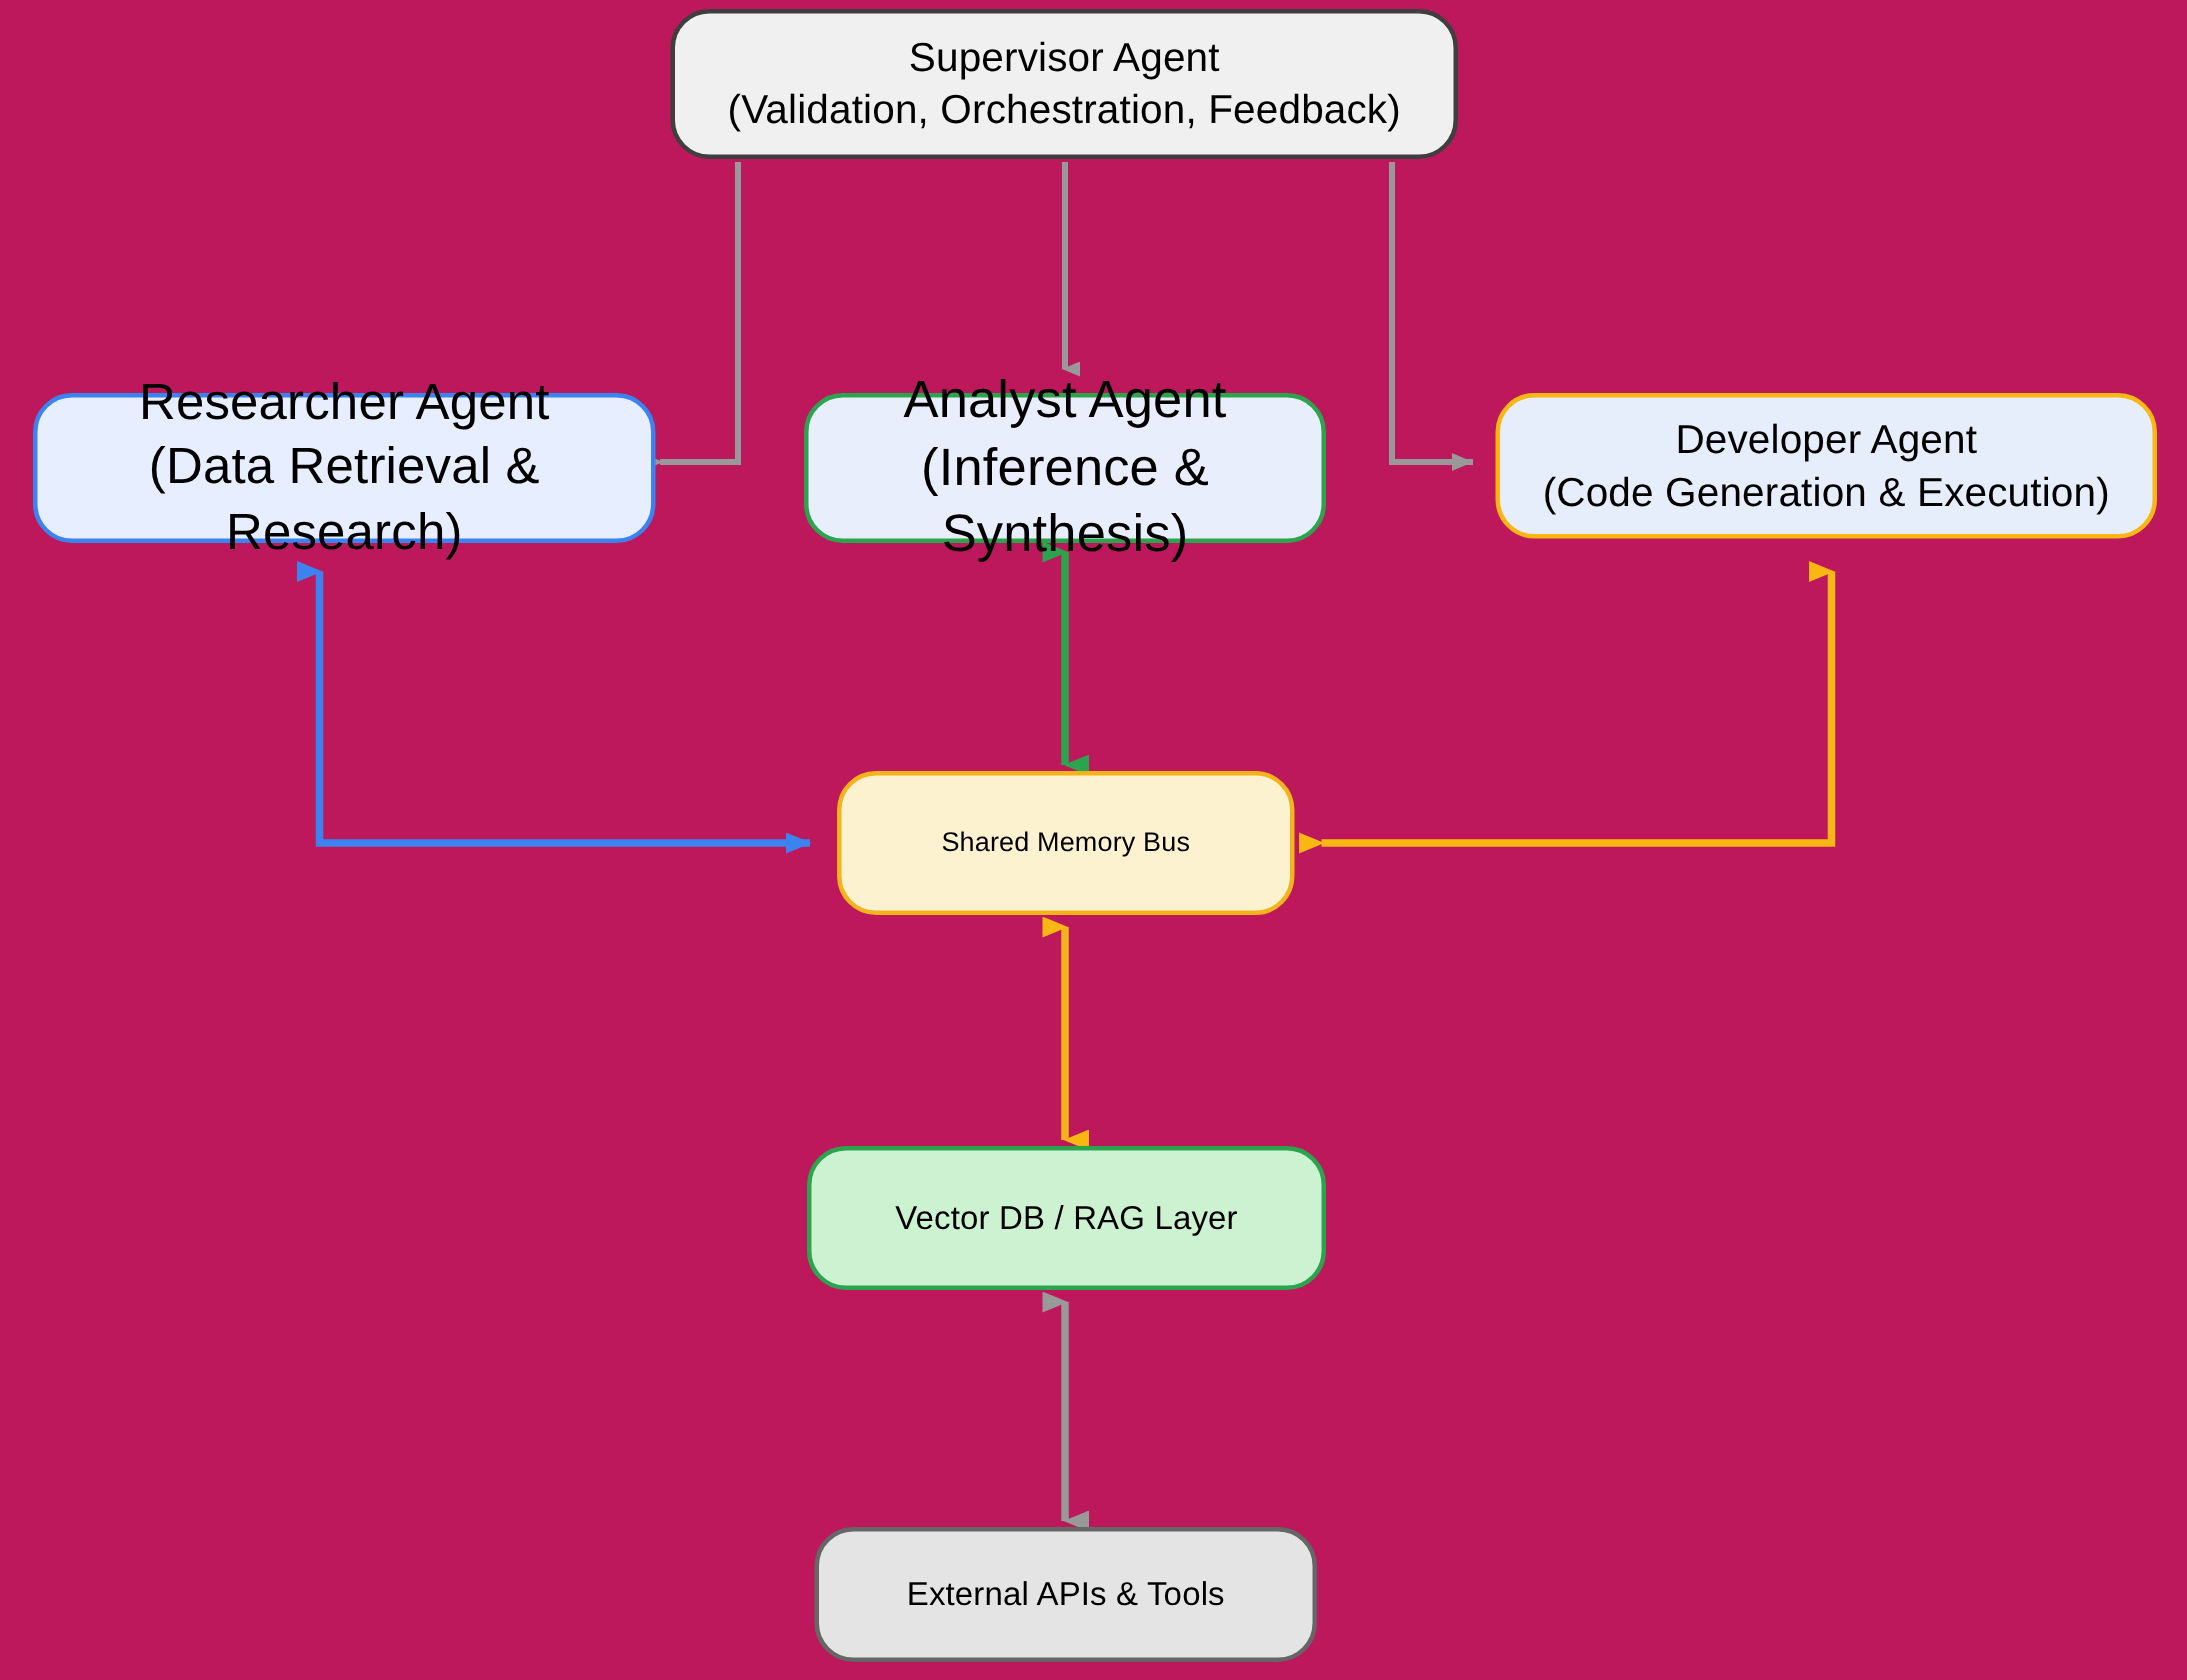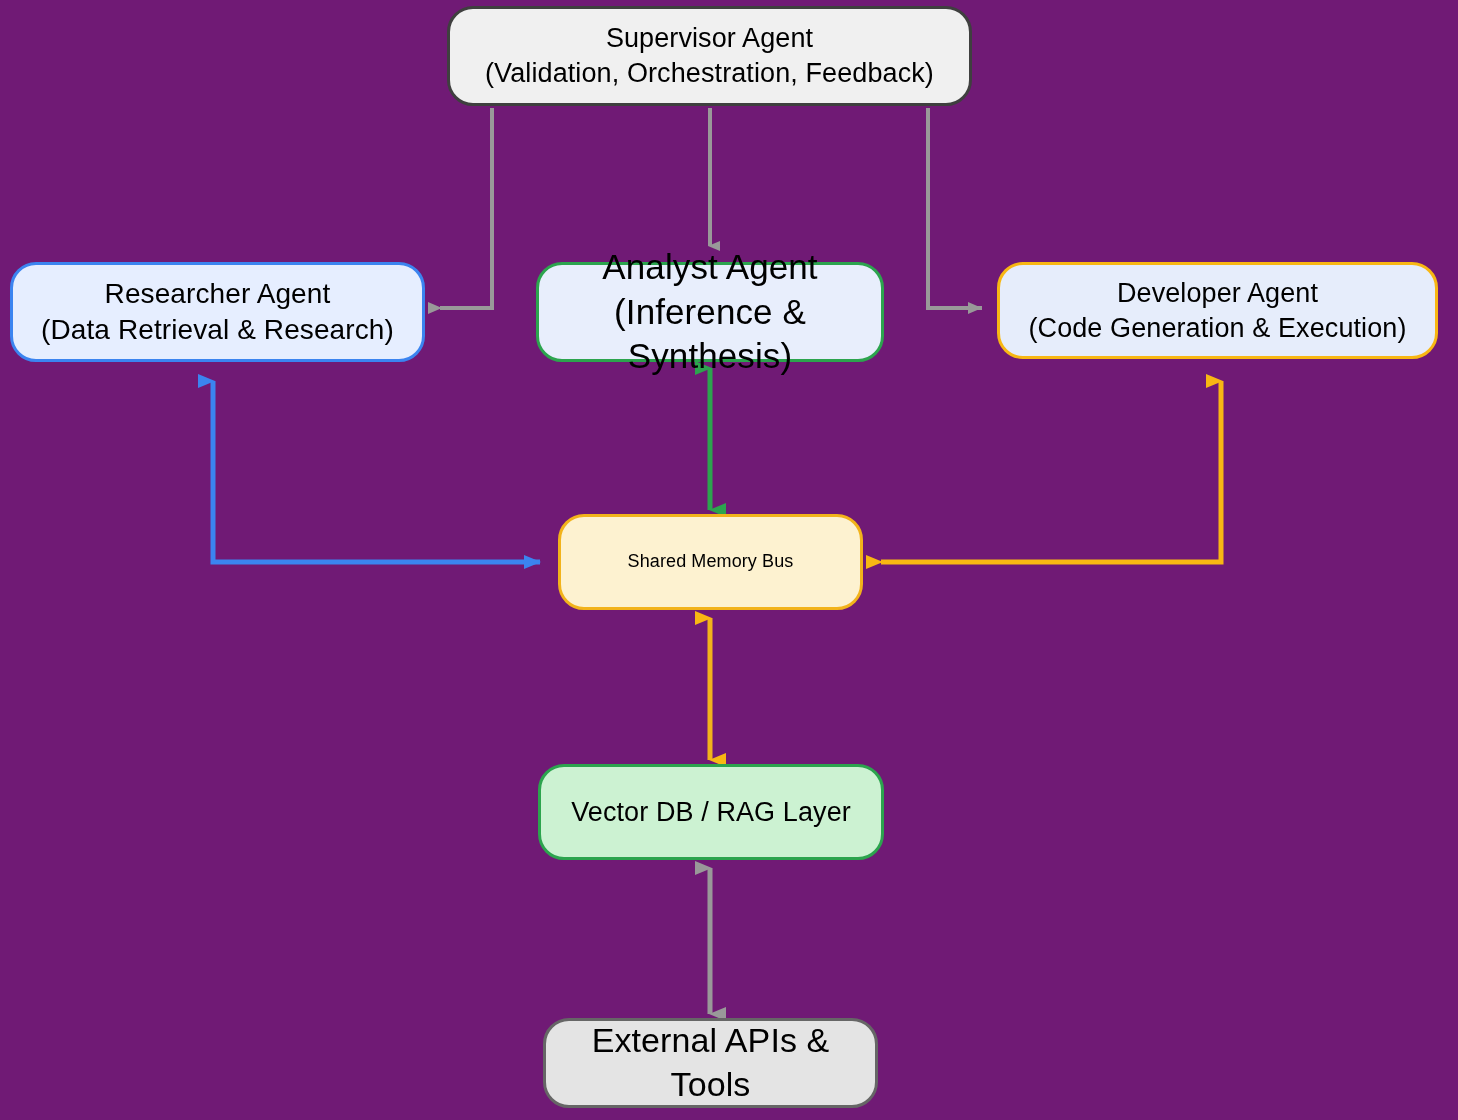--- a/index.html
+++ b/index.html
@@ -11,21 +11,21 @@
   body {
     width: 1458px;
     height: 1120px;
     font-family: "Liberation Sans", sans-serif;
     overflow: hidden;
   }
   #diagram-root {
     position: relative;
     width: 1458px;
     height: 1120px;
-    background: #701a75;
+    background: #be185d;
   }
   #edge-layer {
     position: absolute;
     left: 0;
     top: 0;
     width: 1458px;
     height: 1120px;
     pointer-events: none;
   }
   .node {
@@ -49,48 +49,48 @@
     padding: 0 10px;
   }
 
   
   #node-supervisor {
     left: 447px; top: 6px; width: 525px; height: 100px;
     background: #f0f0f0; border-color: #3f3f3f;
     font-size: 27px;
   }
   #node-researcher {
-    left: 10px; top: 262px; width: 415px; height: 100px;
+    left: 22px; top: 262px; width: 415px; height: 100px;
     background: #e6eeff; border-color: #3b84f0;
-    font-size: 28px;
+    font-size: 34px;
   }
   #node-analyst {
     left: 536px; top: 262px; width: 348px; height: 100px;
     background: #e8eefc; border-color: #2ca44e;
     font-size: 35px;
   }
   #node-developer {
     left: 997px; top: 262px; width: 441px; height: 97px;
     background: #e6edfb; border-color: #f8b713;
     font-size: 27px;
   }
   #node-memory-bus {
     left: 558px; top: 514px; width: 305px; height: 96px;
     background: #fdf2d0; border-color: #f2b31b;
     font-size: 18px;
   }
   #node-vector-db {
     left: 538px; top: 764px; width: 346px; height: 96px;
     background: #ccf2d2; border-color: #2ca44e;
-    font-size: 27px;
+    font-size: 22px;
   }
   #node-external-apis {
     left: 543px; top: 1018px; width: 335px; height: 90px;
     background: #e4e4e4; border-color: #666666;
-    font-size: 34px;
+    font-size: 22px;
   }
 </style>
 </head>
 <body>
 
 <div id="diagram-root">
 
   <svg id="edge-layer" viewBox="0 0 1458 1120" width="1458" height="1120" xmlns="http://www.w3.org/2000/svg">
     <defs>
       <marker id="arrow-gray-down" markerWidth="14" markerHeight="14" refX="5" refY="10" orient="auto" markerUnits="userSpaceOnUse">

